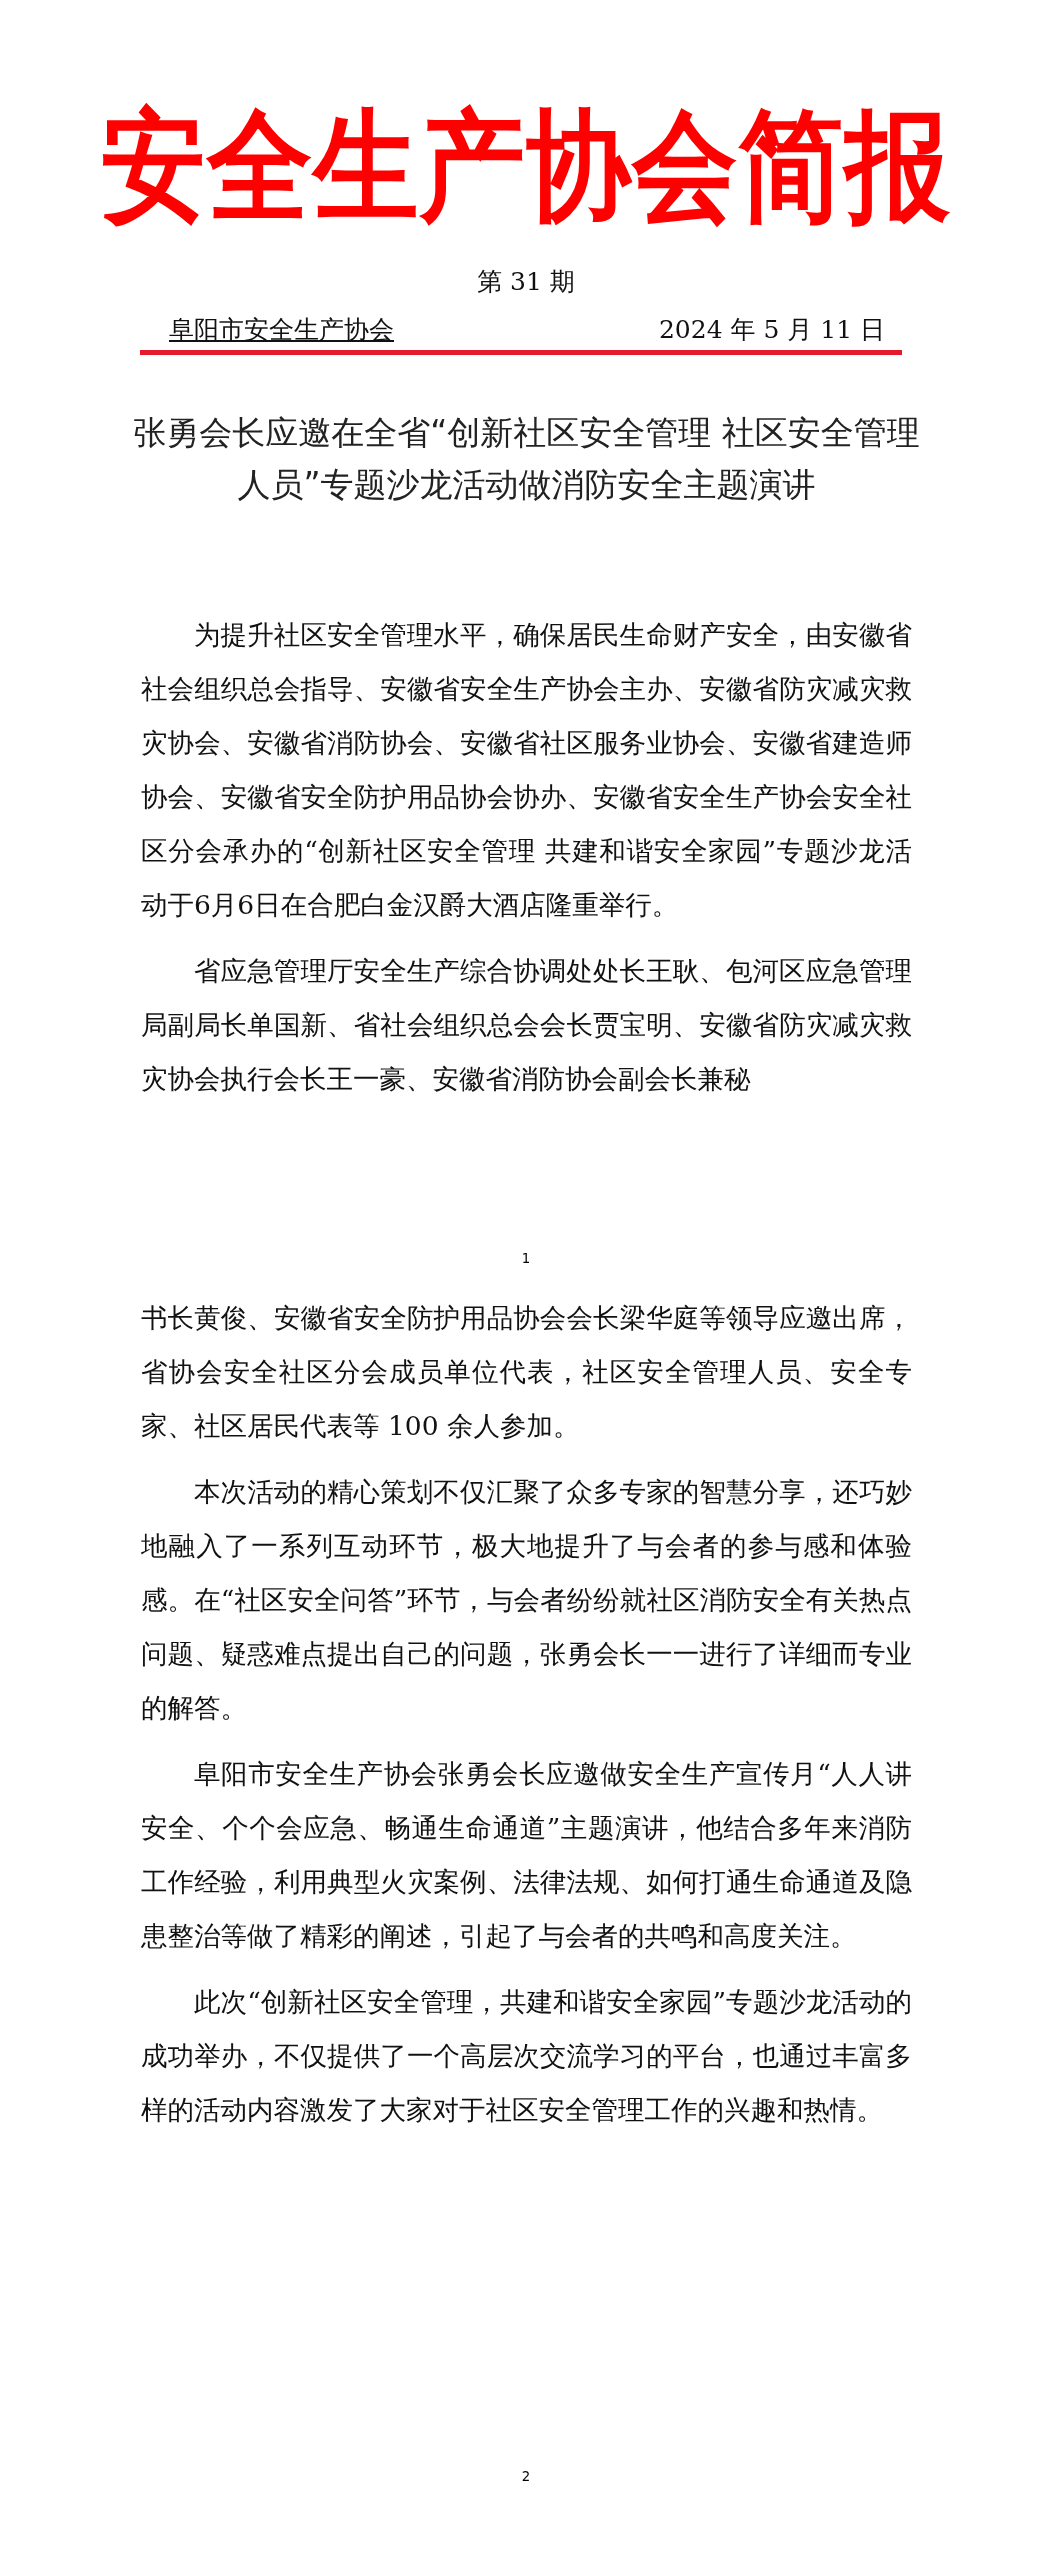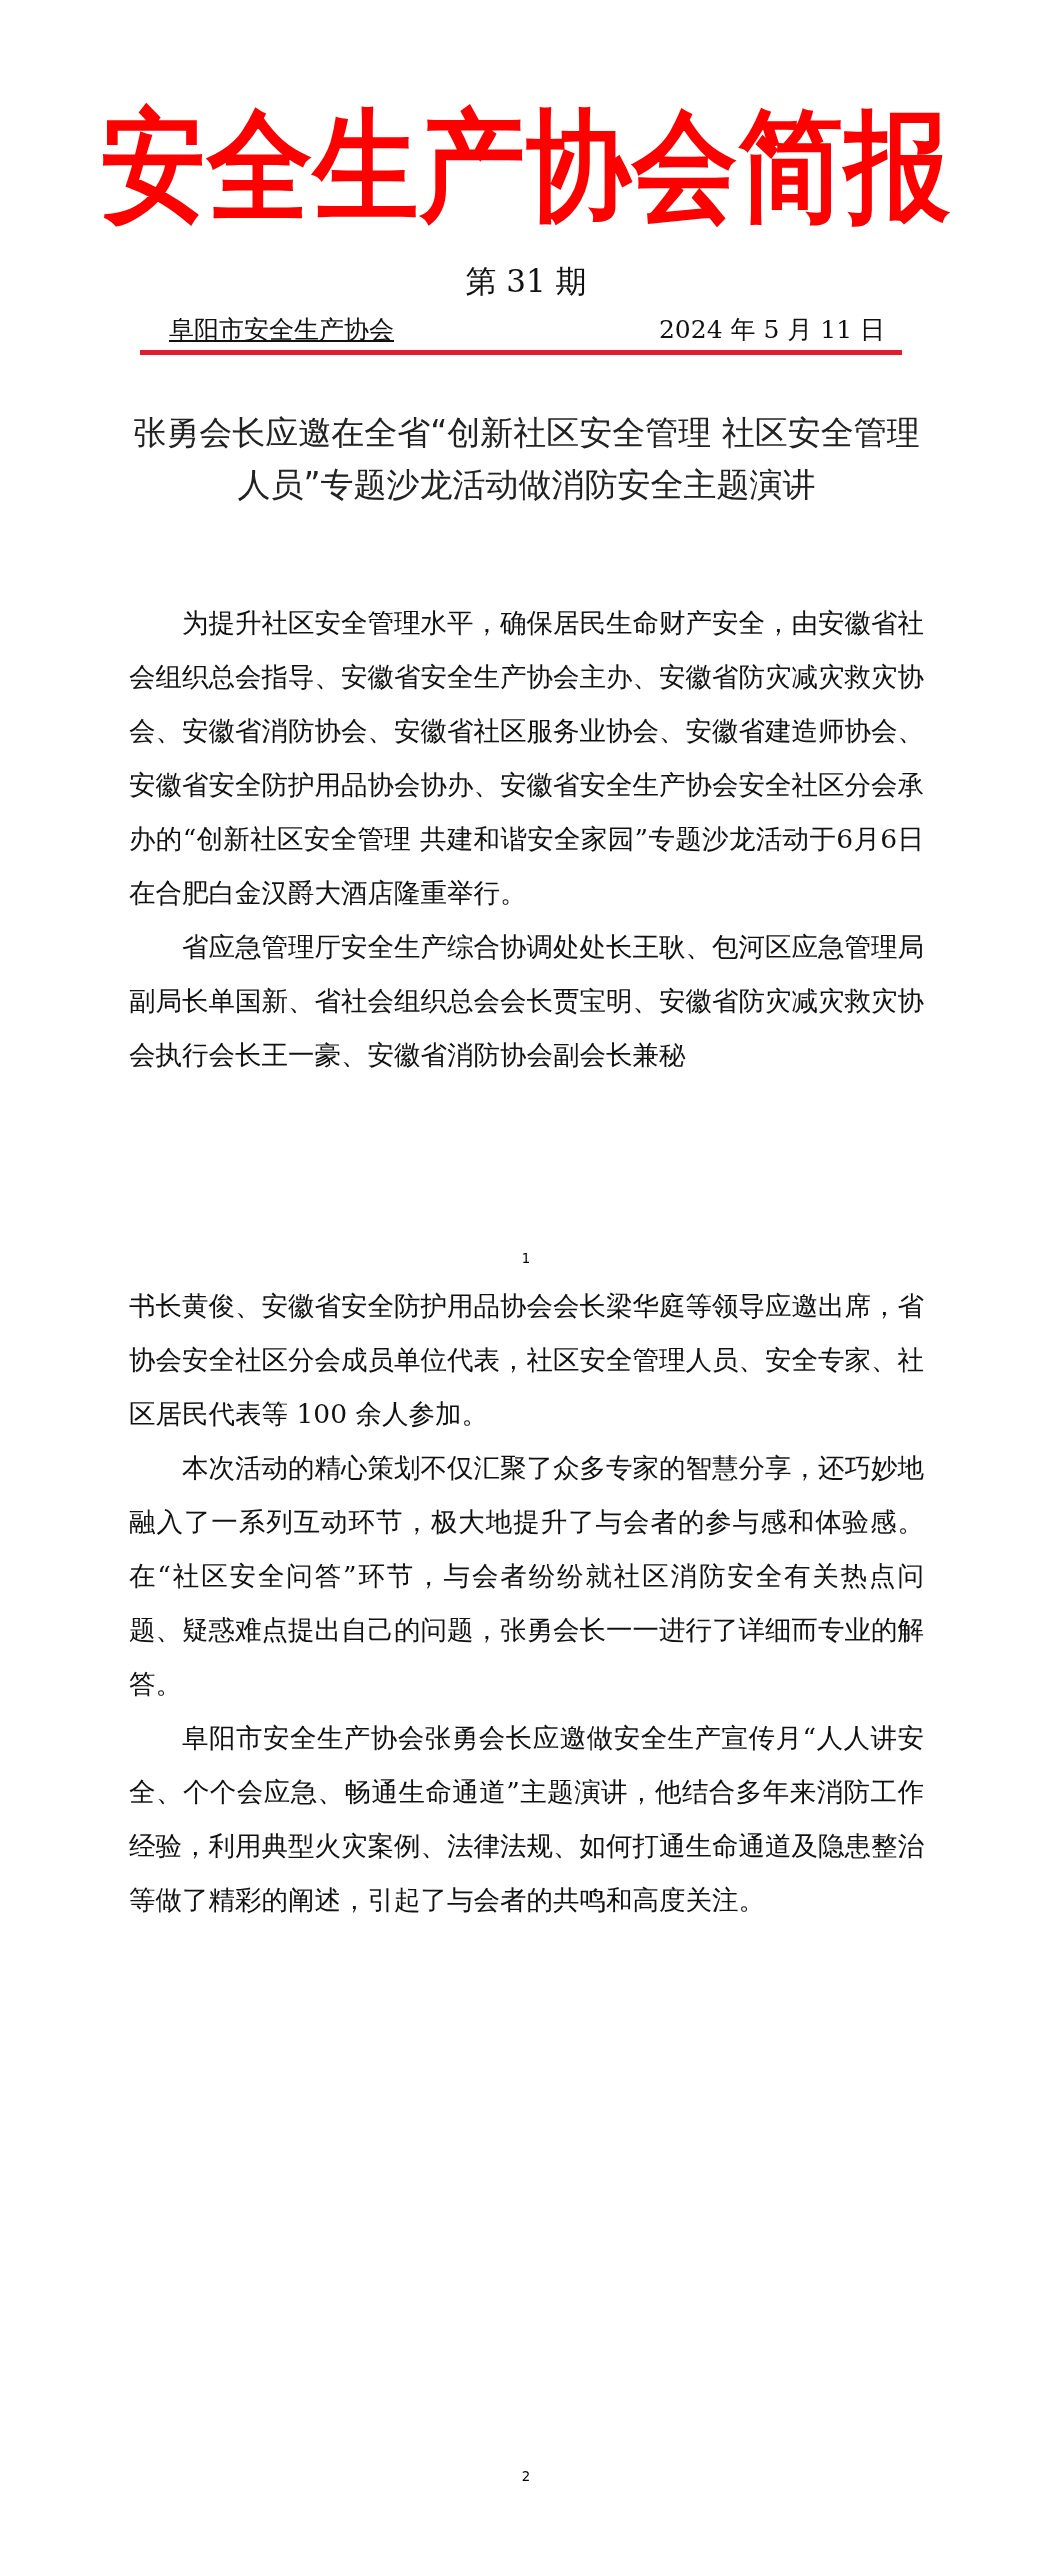--- a/index.html
+++ b/index.html
@@ -1,28 +1,28 @@
 <!DOCTYPE html>
 <html style="font-size:10.6px"><head>
 <meta charset="utf-8">
 <style>
   html, body { margin: 0; padding: 0; background: #ffffff; }
   body { width: 1052px; height: 2576px; position: relative; overflow: hidden;
          font-family: "DejaVu Serif", "Liberation Serif", serif; color: #111; }
   .masthead { position: absolute; left: 0; width: 1052px; top: 99px; text-align: center;
               color: #ff0000; font-family: "DejaVu Sans", "Liberation Sans", sans-serif;
               font-weight: bold; font-size: 105px; line-height: 119px; letter-spacing: 1.3px; transform: scaleY(1.15); transform-origin: top center; }
-  .issue { position: absolute; left: 0; width: 1052px; top: 265px; text-align: center; font-size: 31px; line-height: 33px; }
+  .issue { position: absolute; left: 0; width: 1052px; top: 265px; text-align: center; font-size: 25px; line-height: 33px; }
   .org { position: absolute; left: 169px; top: 313px; font-size: 25px; line-height: 33px; text-decoration: underline; }
   .date { position: absolute; right: 167px; top: 313px; font-size: 25px; line-height: 33px; }
   .redline { position: absolute; left: 140px; top: 350px; width: 762px; height: 5.3px; background: #e31b2d; }
   .title { position: absolute; left: 133px; width: 787px; top: 407px; text-align: center;
            font-family: "DejaVu Sans", "Liberation Sans", sans-serif; font-size: 33px; line-height: 52px; color: #222; }
   .body { position: absolute; left: 129px; width: 795px; font-size: 26.5px; line-height: 54px; color: #111; }
-  .body p { margin: 0; text-indent: 53px; text-align: justify; }
+  .body p { margin: 12px; text-indent: 53px; text-align: justify; }
   .body p.cont { text-indent: 0; }
   .pagenum { position: absolute; left: 0; width: 1052px; text-align: center;
              font-family: "DejaVu Sans", "Liberation Sans", sans-serif; font-size: 13.3px; color: #000; }
 </style>
 </head>
 <body>
 
 <div class="masthead">安全生产协会简报</div>
 <div class="issue">第 31 期</div>
 <div class="org">阜阳市安全生产协会</div>
@@ -35,16 +35,17 @@
   <p>为提升社区安全管理水平，确保居民生命财产安全，由安徽省社会组织总会指导、安徽省安全生产协会主办、安徽省防灾减灾救灾协会、安徽省消防协会、安徽省社区服务业协会、安徽省建造师协会、安徽省安全防护用品协会协办、安徽省安全生产协会安全社区分会承办的“创新社区安全管理 共建和谐安全家园”专题沙龙活动于6月6日在合肥白金汉爵大酒店隆重举行。</p>
   <p>省应急管理厅安全生产综合协调处处长王耿、包河区应急管理局副局长单国新、省社会组织总会会长贾宝明、安徽省防灾减灾救灾协会执行会长王一豪、安徽省消防协会副会长兼秘</p>
 </div>
 
 <div class="pagenum" style="top: 1251px;">1</div>
 
 <div class="body" style="top: 1279px;">
   <p class="cont">书长黄俊、安徽省安全防护用品协会会长梁华庭等领导应邀出席，省协会安全社区分会成员单位代表，社区安全管理人员、安全专家、社区居民代表等 100 余人参加。</p>
   <p>本次活动的精心策划不仅汇聚了众多专家的智慧分享，还巧妙地融入了一系列互动环节，极大地提升了与会者的参与感和体验感。在“社区安全问答”环节，与会者纷纷就社区消防安全有关热点问题、疑惑难点提出自己的问题，张勇会长一一进行了详细而专业的解答。</p>
   <p>阜阳市安全生产协会张勇会长应邀做安全生产宣传月“人人讲安全、个个会应急、畅通生命通道”主题演讲，他结合多年来消防工作经验，利用典型火灾案例、法律法规、如何打通生命通道及隐患整治等做了精彩的阐述，引起了与会者的共鸣和高度关注。</p>
+  <p>此次“创新社区安全管理，共建和谐安全家园”专题沙龙活动的成功举办，不仅提供了一个高层次交流学习的平台，也通过丰富多样的活动内容激发了大家对于社区安全管理工作的兴趣和热情。</p>
 </div>
 
 <div class="pagenum" style="top: 2469px;">2</div>
 
 
 </body></html>

